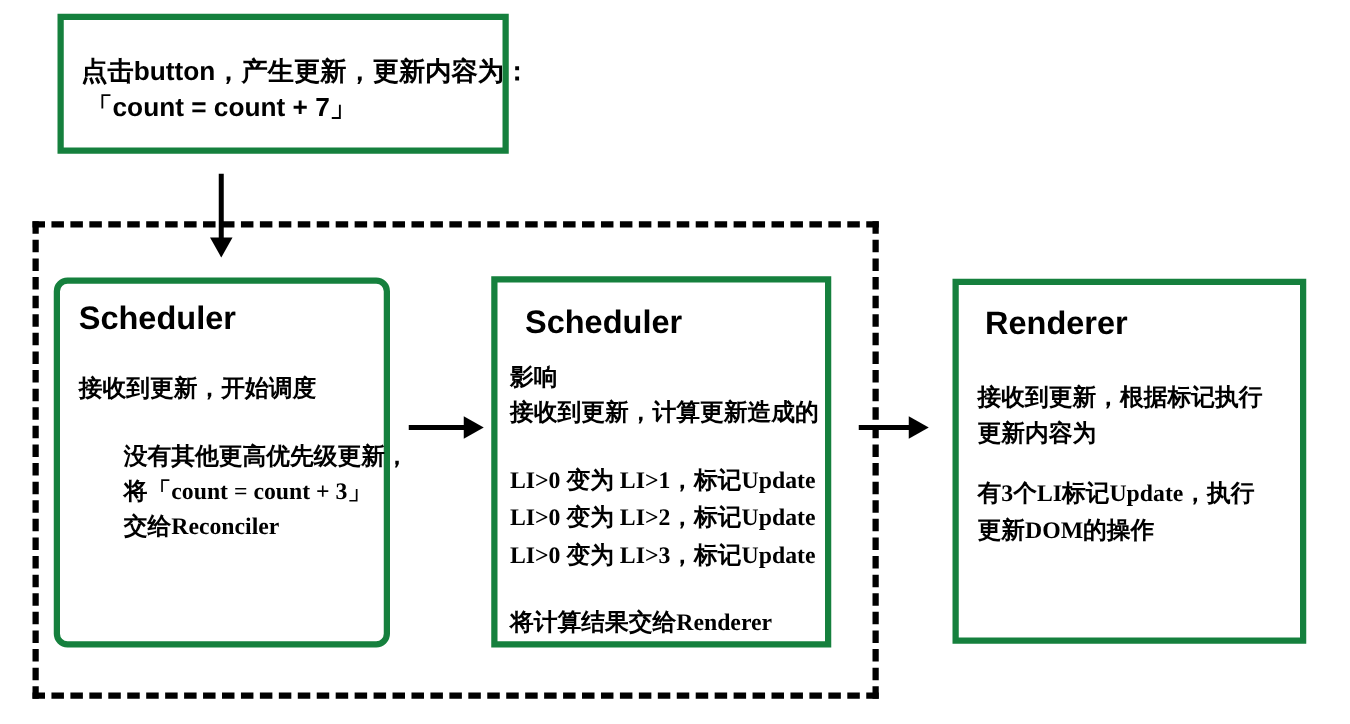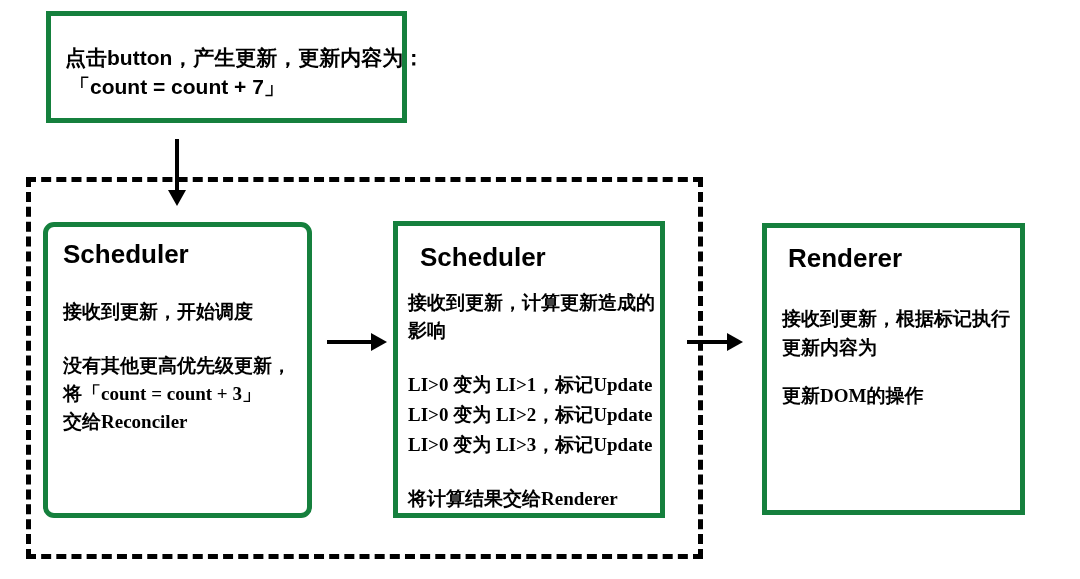--- a/index.html
+++ b/index.html
@@ -34,30 +34,30 @@
   .arrow-b-head  { left:371px; }
   .arrow-c-shaft { left:687px; width:42px; }
   .arrow-c-head  { left:727px; }
 
   
   .stage-title { font-size:26px; line-height:30px; white-space:nowrap; }
   .stage-line  { font-size:19px; line-height:28px; white-space:nowrap;font-family:Liberation Serif, serif; }
 
   .scheduler-box  { left:43px;  top:222px; width:269px; height:296px; padding:12px 6px 0 15px;border-radius:11px; }
   .scheduler-box .p1 { margin-top:29px; }
-  .scheduler-box .p2 { margin-top:26px; }
+  .scheduler-box .p2 { margin-top:26px;margin-left:36px; }
 
   .reconciler-box { left:393px; top:221px; width:272px; height:297px; padding:16px 4px 0 10px; }
   .reconciler-box .stage-title { margin-left:12px; }
   .reconciler-box .p1 { margin-top:17px; }
   .reconciler-box .p2 { margin-top:25px; }
   .reconciler-box .p2 .stage-line { line-height:30px; }
   .reconciler-box .p3 { margin-top:25px; }
 
-  .renderer-box   { left:762px; top:223px; width:263px; height:292px; padding:15px 4px 0 15px; }
+  .renderer-box   { left:762px; top:223px; width:283px; height:292px; padding:15px 4px 0 15px; }
   .renderer-box .stage-title { margin-left:6px; }
   .renderer-box .p1 { margin-top:31px; }
   .renderer-box .p1 .stage-line { line-height:29px; }
   .renderer-box .p2 { margin-top:19px; }
   .renderer-box .p2 .stage-line { line-height:29px; }
 </style>
 </head>
 <body>
 
 <div class="canvas">
@@ -83,22 +83,22 @@
       <div class="stage-line">交给Reconciler</div>
     </div>
   </div>
 
   <div class="h-shaft arrow-b-shaft"></div>
   <div class="h-head arrow-b-head"></div>
 
   <div class="solid-box reconciler-box">
     <div class="stage-title">Scheduler</div>
     <div class="p1">
+      <div class="stage-line">影响</div>
       <div class="stage-line">接收到更新，计算更新造成的</div>
-      <div class="stage-line">影响</div>
     </div>
     <div class="p2">
       <div class="stage-line">LI&gt;0 变为 LI&gt;1，标记Update</div>
       <div class="stage-line">LI&gt;0 变为 LI&gt;2，标记Update</div>
       <div class="stage-line">LI&gt;0 变为 LI&gt;3，标记Update</div>
     </div>
     <div class="p3">
       <div class="stage-line">将计算结果交给Renderer</div>
     </div>
   </div>
@@ -106,17 +106,18 @@
   <div class="h-shaft arrow-c-shaft"></div>
   <div class="h-head arrow-c-head"></div>
 
   <div class="solid-box renderer-box">
     <div class="stage-title">Renderer</div>
     <div class="p1">
       <div class="stage-line">接收到更新，根据标记执行</div>
       <div class="stage-line">更新内容为</div>
     </div>
     <div class="p2">
+      <div class="stage-line">有3个LI标记Update，执行</div>
       <div class="stage-line">更新DOM的操作</div>
     </div>
   </div>
 
 </div>
 
 </body></html>

